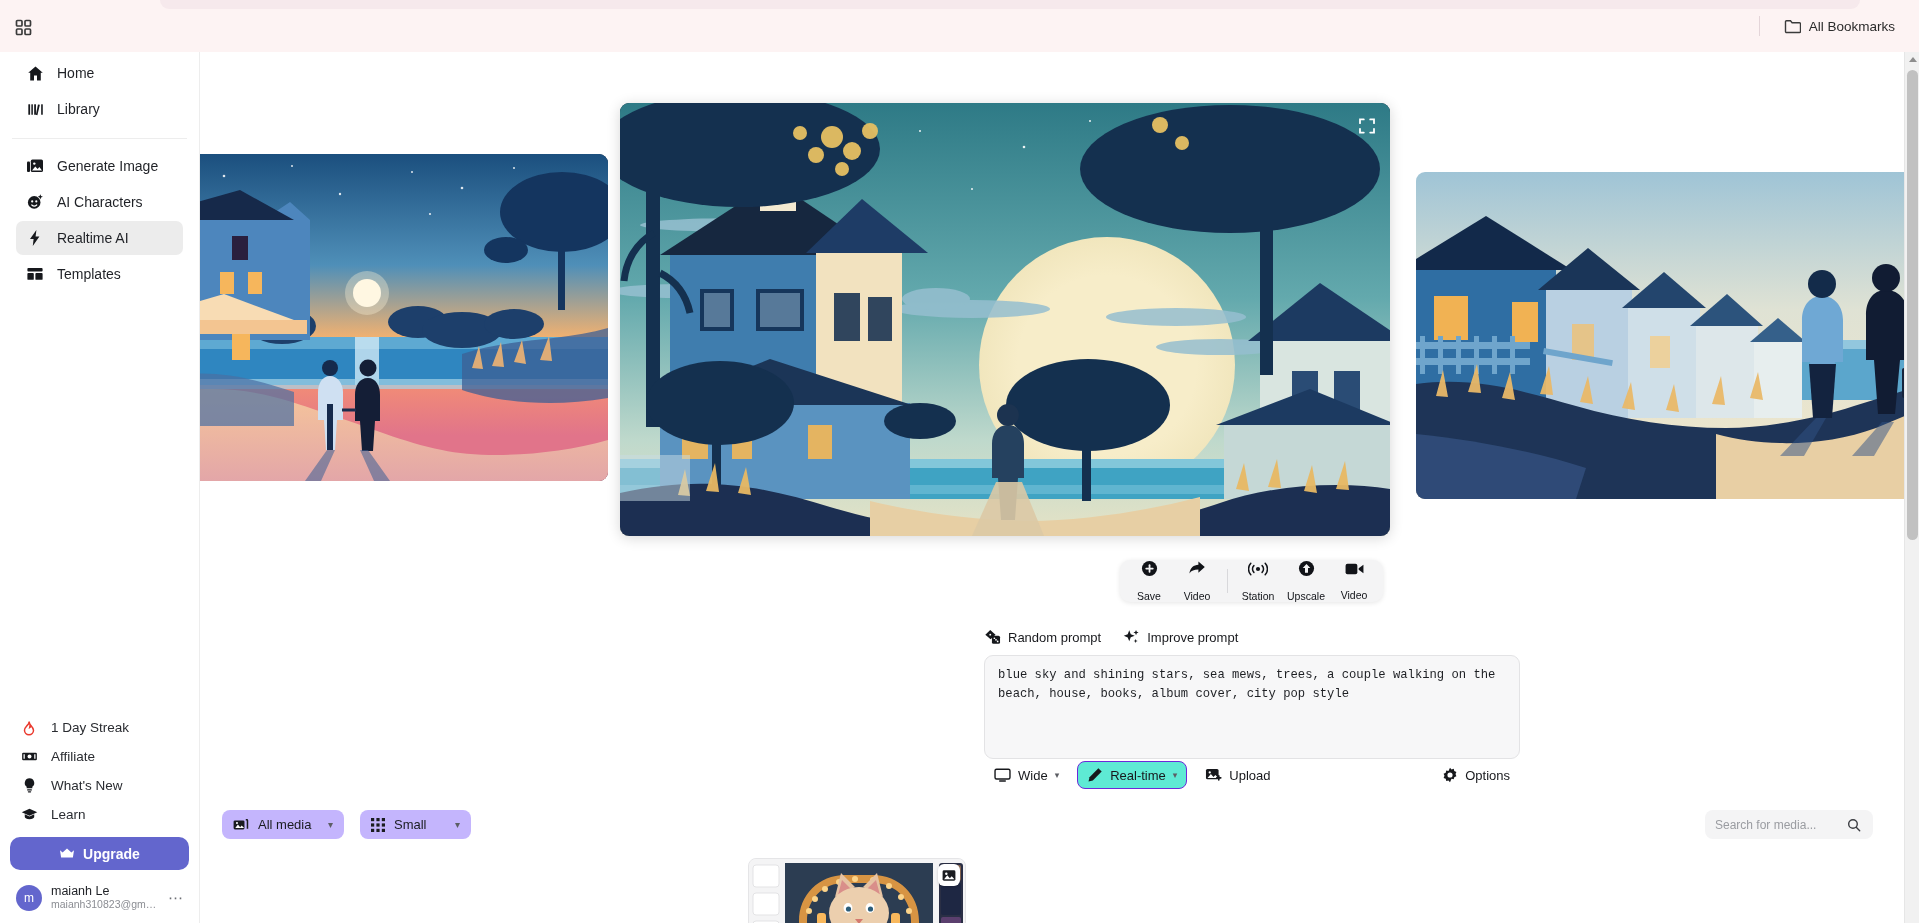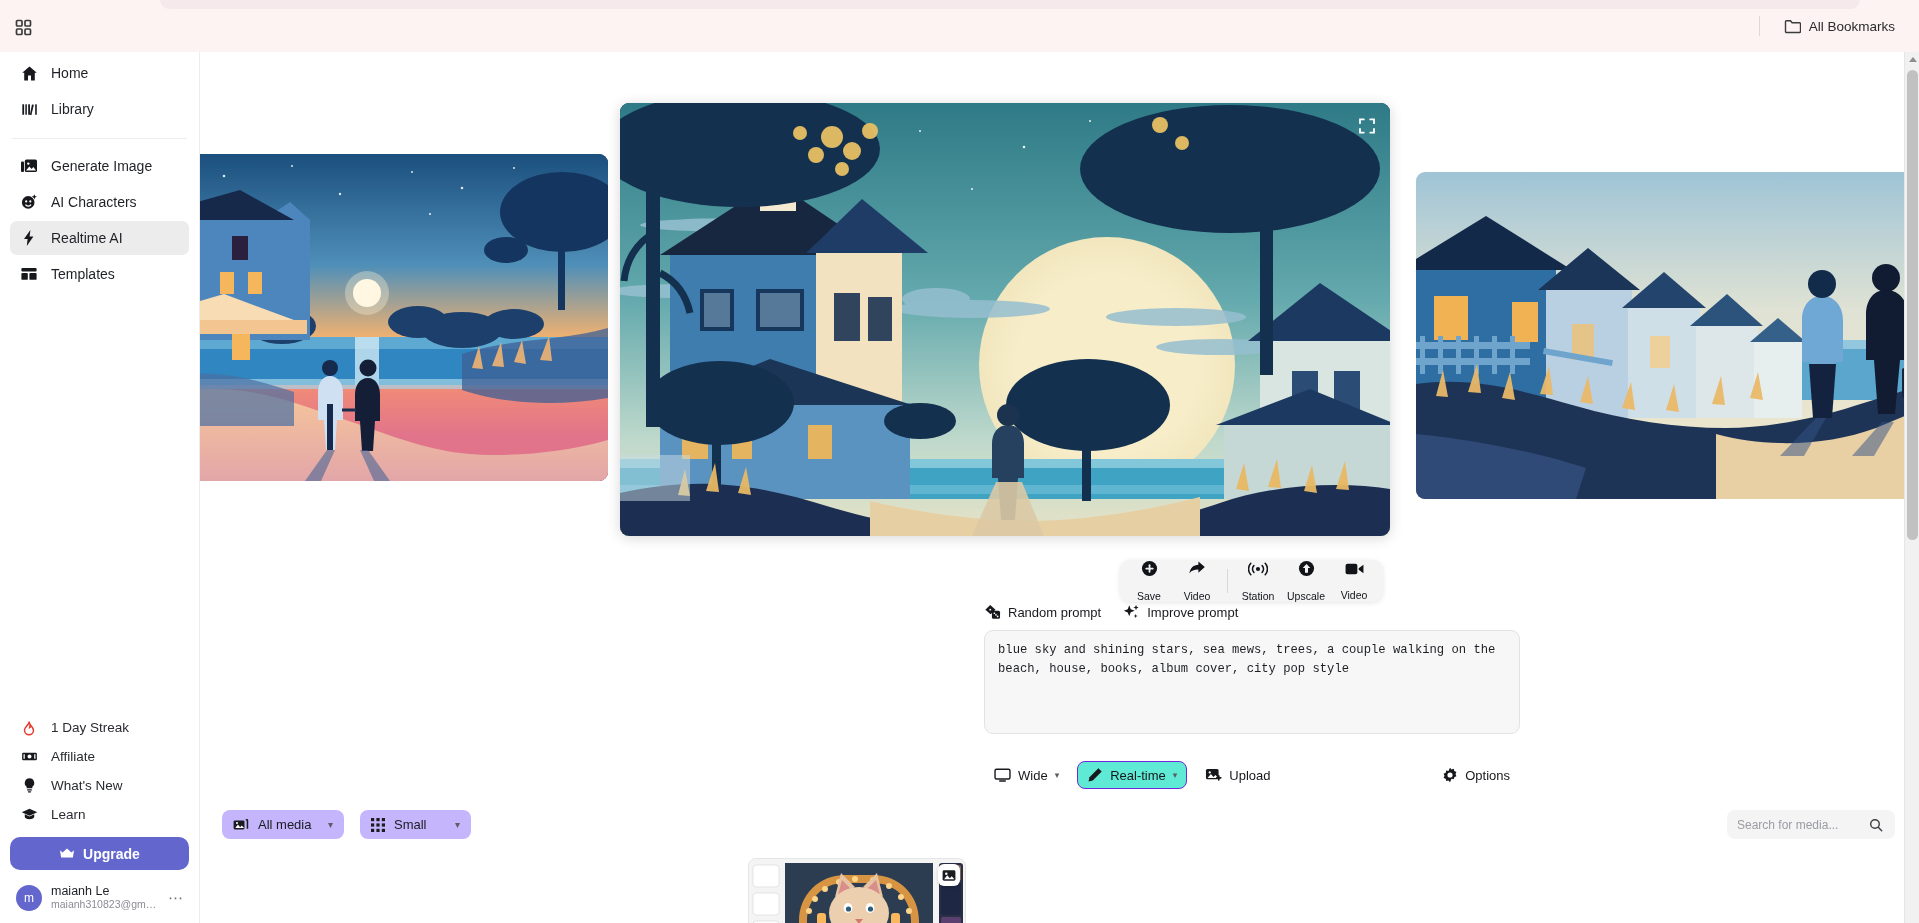--- a/index.html
+++ b/index.html
@@ -77,21 +77,21 @@
   }
   #brand .brand-text {
     font-size: 21px; font-weight: 700; letter-spacing: -.4px; color: #16181c;
   }
   #brand .collapse-btn {
     margin-left: auto; width: 20px; height: 20px;
     display: flex; align-items: center; justify-content: center;
     cursor: pointer; color: #3a3a3a;
   }
 
-  .nav-group { padding: 4px 10px; }
+  .nav-group { padding: 4px 16px; }
   .nav-sep { height: 1px; background: #ededed; margin: 6px 12px; }
   .nav-item {
     display: flex; align-items: center; gap: 13px;
     height: 34px; padding: 0 10px;
     border-radius: 7px; cursor: pointer;
     font-size: 14px; color: #1f2126;
     margin-bottom: 2px;
   }
   .nav-item.active { background: #ececec; font-weight: 400; }
   .nav-item .ico { width: 18px; height: 18px; flex: none; display:flex; align-items:center; justify-content:center; }
@@ -180,21 +180,21 @@
     color: #111318;
   }
   .tb-btn .lbl { font-size: 10.5px; line-height: 11px; }
   .tb-sep { width: 1px; height: 24px; background: #d8d8db; margin: 0 5px; }
 
   
   #prompt-area { position: absolute; left: 784px; top: 552px; width: 536px; }
   #prompt-helpers { display: flex; gap: 22px; align-items: center; margin-bottom: 10px; }
   .helper {
     display: flex; align-items: flex-end; gap: 7px;
-    font-size: 13px; color: #18191d; cursor: pointer;
+    font-size: 13px; color: #18191d; cursor: pointer; margin-top: 25px;
   }
   #prompt-box {
     width: 536px; height: 104px;
     background: #f7f7f8;
     border: 1px solid #e3e3e5;
     border-radius: 9px;
     padding: 10px 13px;
     font-family: "Liberation Mono", monospace;
     font-size: 12.2px; line-height: 19px; color: #1d1f23;
     resize: none; outline: none;
@@ -231,21 +231,21 @@
     position: absolute; height: 29px;
     background: #c4b5fd; border-radius: 8px;
     display: flex; align-items: center; gap: 9px;
     padding: 0 11px; cursor: pointer;
     font-size: 13px; color: #1a1c20;
   }
   .pill .caret { margin-left: auto; color: #5c5e64; font-size: 10px; }
   #pill-media { left: 22px; width: 122px; }
   #pill-size  { left: 160px; width: 111px; }
   #search-media {
-    position: absolute; right: 24px; top: 0;
+    position: absolute; right: 46px; top: 0;
     width: 168px; height: 29px;
     background: #f4f4f5; border-radius: 8px;
     display: flex; align-items: center;
     padding: 0 10px; cursor: text;
   }
   #search-media input {
     border: none; outline: none; background: transparent;
     font-size: 12px; color: #3b3d42; width: 132px;
     font-family: "Liberation Sans", sans-serif;
   }

